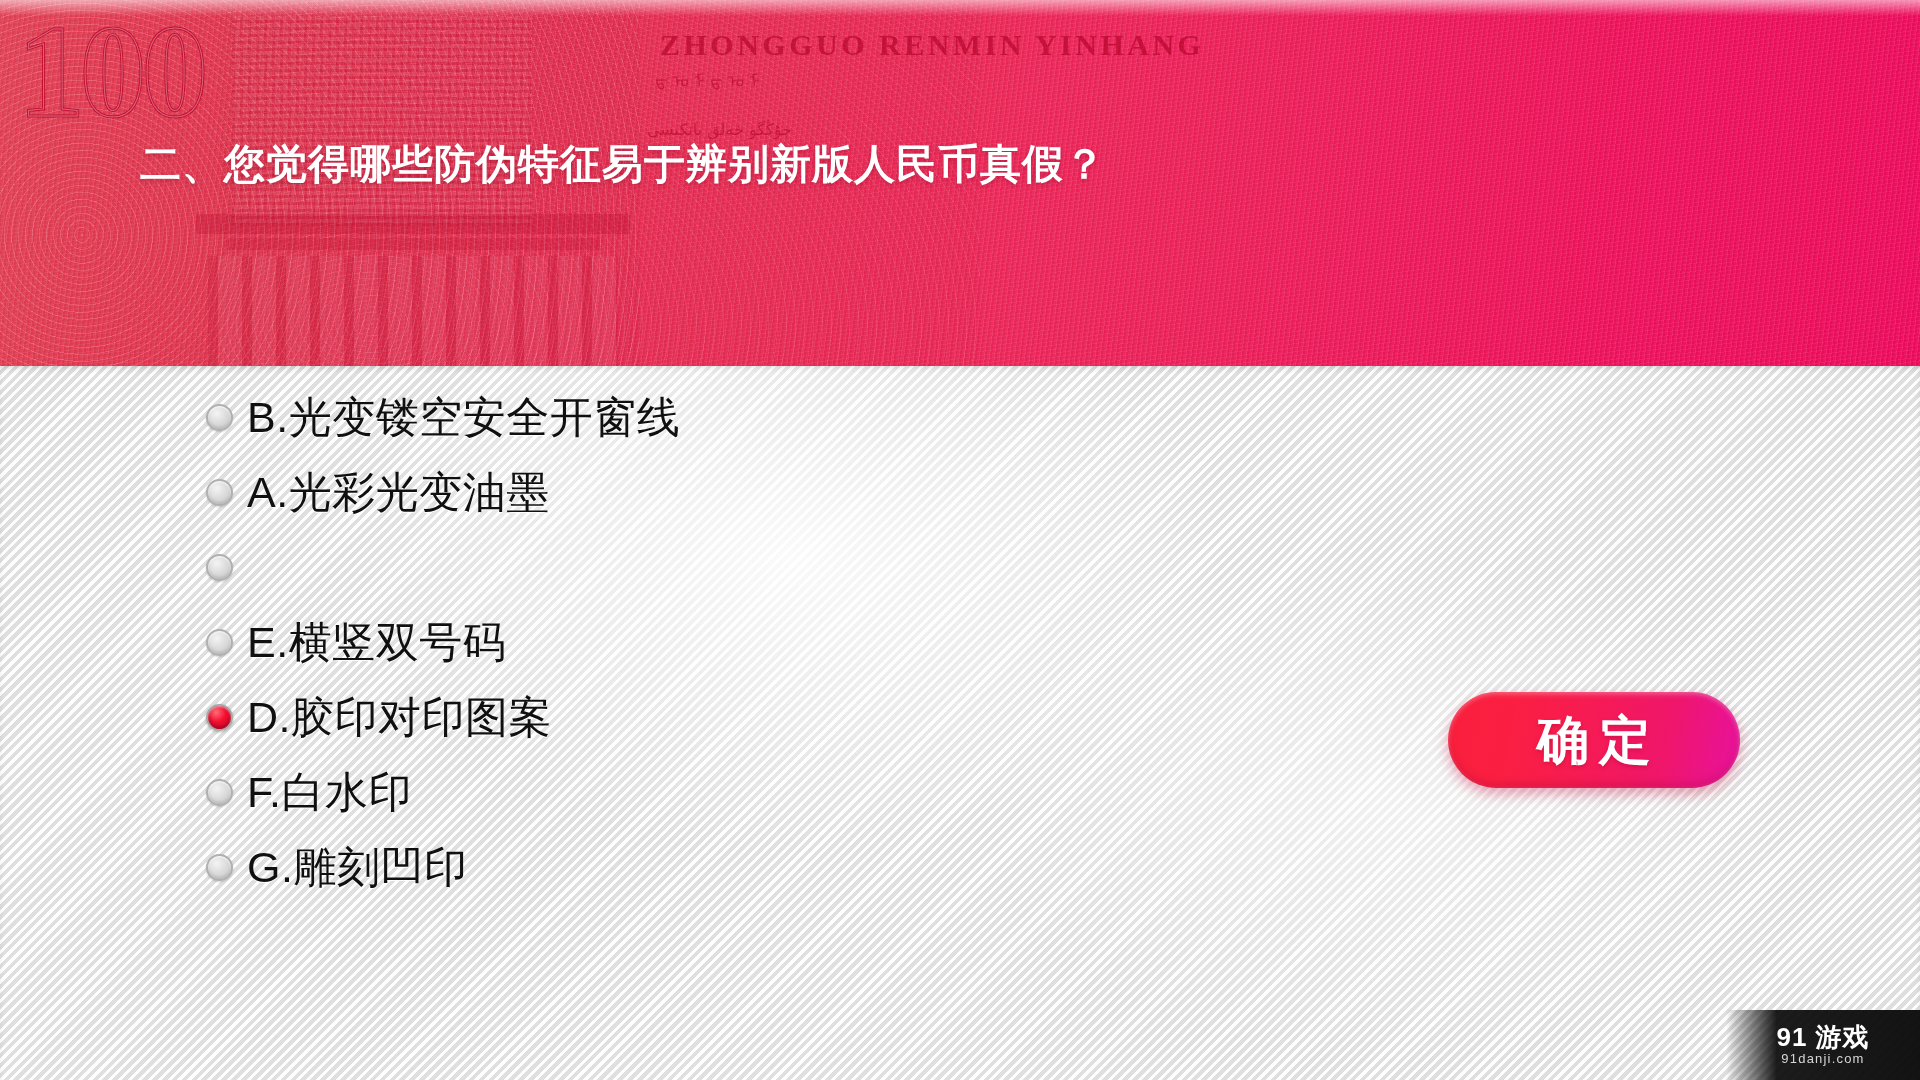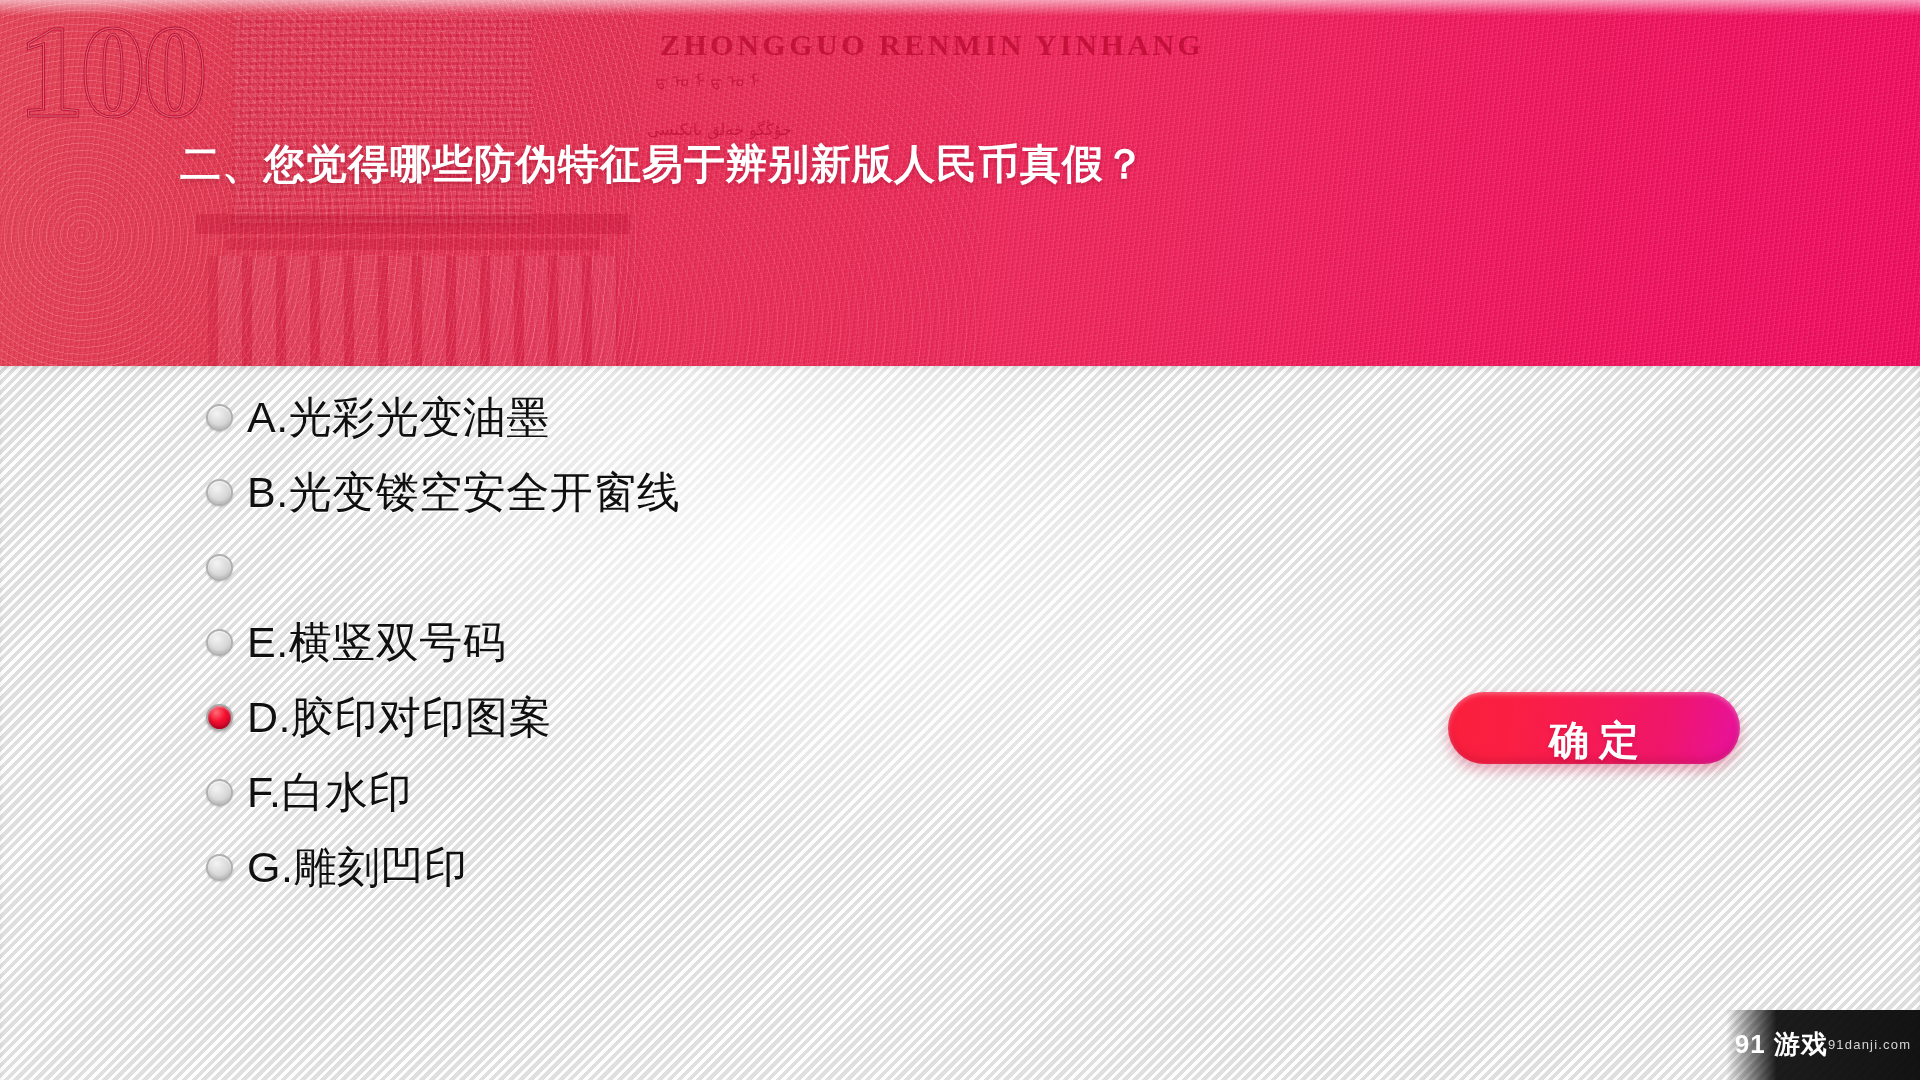--- a/index.html
+++ b/index.html
@@ -217,21 +217,20 @@
     position: absolute;
     left: 140px;
     top: 140px;
     font-size: 41px;
     font-weight: 700;
     color: #ffffff;
     letter-spacing: 1px;
     white-space: nowrap;
     text-shadow: 0 2px 5px rgba(120,0,25,0.35);
     line-height: 1.2;
-    margin-left: 40px;
   }
 
   
   .panel {
     position: absolute;
     left: 0;
     top: 366px;
     width: 1920px;
     height: 714px;
     overflow: hidden;
@@ -304,32 +303,32 @@
     white-space: nowrap;
     text-shadow: 0 1px 0 rgba(255,255,255,0.9);
   }
 
   
   .confirm-btn {
     position: absolute;
     left: 1448px;
     top: 326px;
     width: 292px;
-    height: 72px;
+    height: 96px;
     border: none;
     border-radius: 48px;
     background: linear-gradient(100deg,
       #fb1f3c 0%,
       #fa1f42 22%,
       #f61b54 48%,
       #ef166b 74%,
       #e8129f 100%);
     color: #ffffff;
     font-family: "Liberation Sans", "DejaVu Sans", sans-serif;
-    font-size: 40px;
+    font-size: 52px;
     font-weight: 700;
     letter-spacing: 10px;
     text-indent: 10px;
     cursor: pointer;
     box-shadow:
       0 6px 14px rgba(200,0,60,0.34),
       inset 0 2px 5px rgba(255,255,255,0.34),
       inset 0 -4px 9px rgba(150,0,50,0.28);
     text-shadow: 0 2px 4px rgba(150,0,50,0.35);
     line-height: 96px;
@@ -338,21 +337,21 @@
 
   
   .watermark {
     position: absolute;
     left: 1726px;
     top: 1010px;
     width: 194px;
     height: 70px;
     background: linear-gradient(90deg, rgba(10,10,10,0) 0%, rgba(10,10,10,0.92) 26%, rgba(10,10,10,0.96) 100%);
     display: flex;
-    flex-direction: row;
+    flex-direction: column;
     justify-content: center;
     align-items: center;
     pointer-events: none;
   }
   .wm-main {
     font-size: 26px;
     font-weight: 700;
     color: #ffffff;
     letter-spacing: 1px;
     line-height: 1.05;
@@ -395,26 +394,26 @@
   </div>
 
   <div class="panel">
     <div class="panel-bloom-a"></div>
     <div class="panel-bloom-b"></div>
 
     <div class="options">
 
       <div class="option-row">
         <span class="radio"></span>
+        <span class="option-label">B.光变镂空安全开窗线</span>
+      </div>
+
+      <div class="option-row">
+        <span class="radio"></span>
         <span class="option-label">A.光彩光变油墨</span>
-      </div>
-
-      <div class="option-row">
-        <span class="radio"></span>
-        <span class="option-label">B.光变镂空安全开窗线</span>
       </div>
 
       <div class="option-row">
         <span class="radio"></span>
       </div>
 
       <div class="option-row">
         <span class="radio"></span>
         <span class="option-label">E.横竖双号码</span>
       </div>

